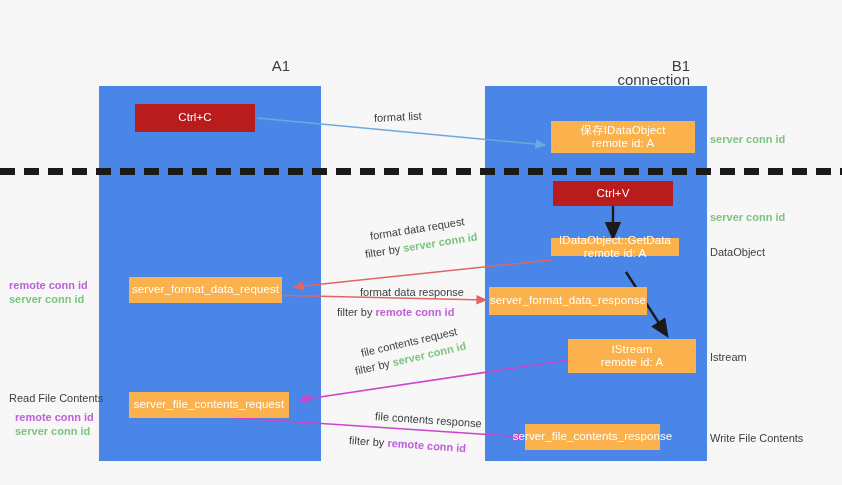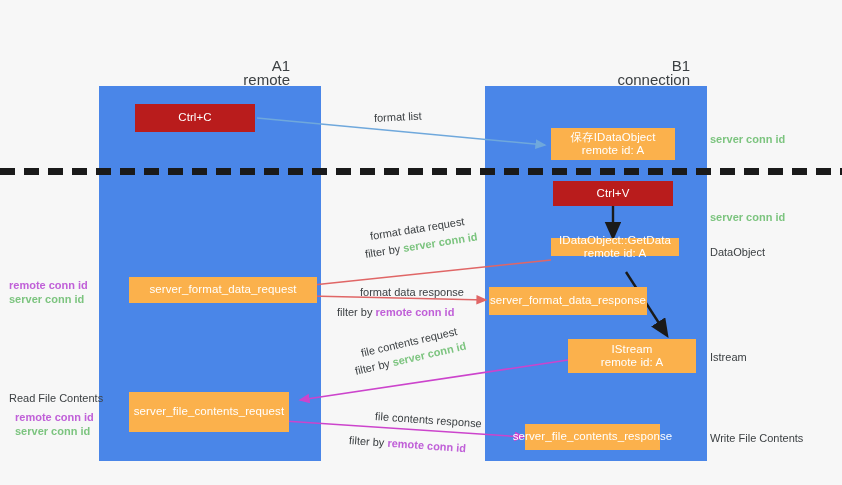--- a/index.html
+++ b/index.html
@@ -69,21 +69,20 @@
   svg.overlay{position:absolute;left:0;top:0;width:842px;height:485px;pointer-events:none;}
 </style>
 </head>
 <body>
 
 <div class="canvas">
 
 
   <div class="abs lane-head" style="left:130px;top:59px;width:160px;">
     <span>A1</span>
-    <span class="l2">remote</span>
   </div>
   <div class="abs lane-head" style="left:530px;top:59px;width:160px;">
     <span>B1</span>
     <span class="l2">connection</span>
   </div>
 
   <div class="abs lane" style="left:99px;top:86px;width:222px;height:375px;"></div>
   <div class="abs lane" style="left:485px;top:86px;width:222px;height:375px;"></div>
 
   <svg class="overlay" viewBox="0 0 842 485">
@@ -114,48 +113,48 @@
 
     <line x1="568" y1="360" x2="300" y2="400" stroke="#cc44cc" stroke-width="1.6" marker-end="url(#ah-mag)"></line>
 
     <line x1="135" y1="411" x2="524" y2="437" stroke="#cc44cc" stroke-width="1.6" marker-end="url(#ah-mag)"></line>
   </svg>
 
   <div class="abs node green" style="left:135px;top:104px;width:120px;height:28px;">
     <span>Ctrl+C</span>
   </div>
 
-  <div class="abs node orange" style="left:551px;top:128px;width:124px;height:32px;">
+  <div class="abs node orange" style="left:551px;top:121px;width:144px;height:32px;">
     <span>保存IDataObject</span>
     <span class="sub">remote id: A</span>
   </div>
 
   <div class="abs node green" style="left:553px;top:181px;width:120px;height:25px;">
     <span>Ctrl+V</span>
   </div>
 
   <div class="abs node orange" style="left:551px;top:238px;width:128px;height:18px;">
     <span>IDataObject::GetData</span>
     <span class="sub">remote id: A</span>
   </div>
 
   <div class="abs node orange" style="left:568px;top:339px;width:128px;height:34px;">
     <span>IStream</span>
     <span class="sub">remote id: A</span>
   </div>
 
-  <div class="abs node orange" style="left:129px;top:277px;width:188px;height:26px;">
+  <div class="abs node orange" style="left:129px;top:277px;width:153px;height:26px;">
     <span>server_format_data_request</span>
   </div>
 
   <div class="abs node orange" style="left:489px;top:287px;width:158px;height:28px;">
     <span>server_format_data_response</span>
   </div>
 
-  <div class="abs node orange" style="left:129px;top:392px;width:160px;height:40px;">
+  <div class="abs node orange" style="left:129px;top:392px;width:160px;height:26px;">
     <span>server_file_contents_request</span>
   </div>
 
   <div class="abs node orange" style="left:525px;top:424px;width:135px;height:26px;">
     <span>server_file_contents_response</span>
   </div>
 
   <div class="abs divider"></div>
 
   <div class="abs lbl" style="left:374px;top:111px;transform:rotate(-3deg);transform-origin:left center;">format list</div>

